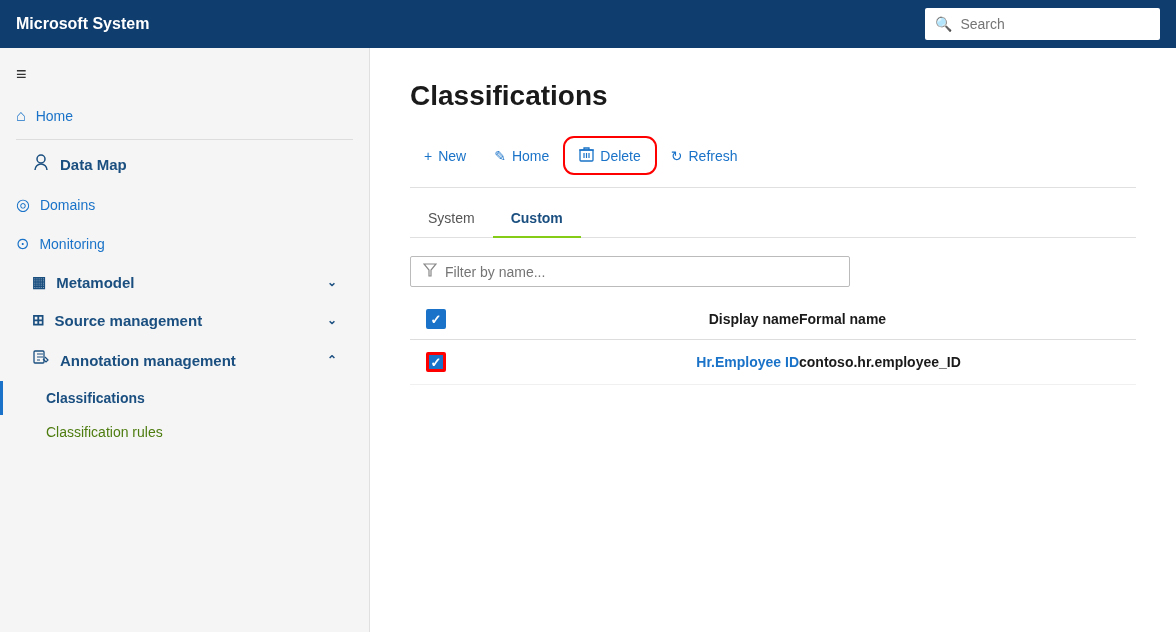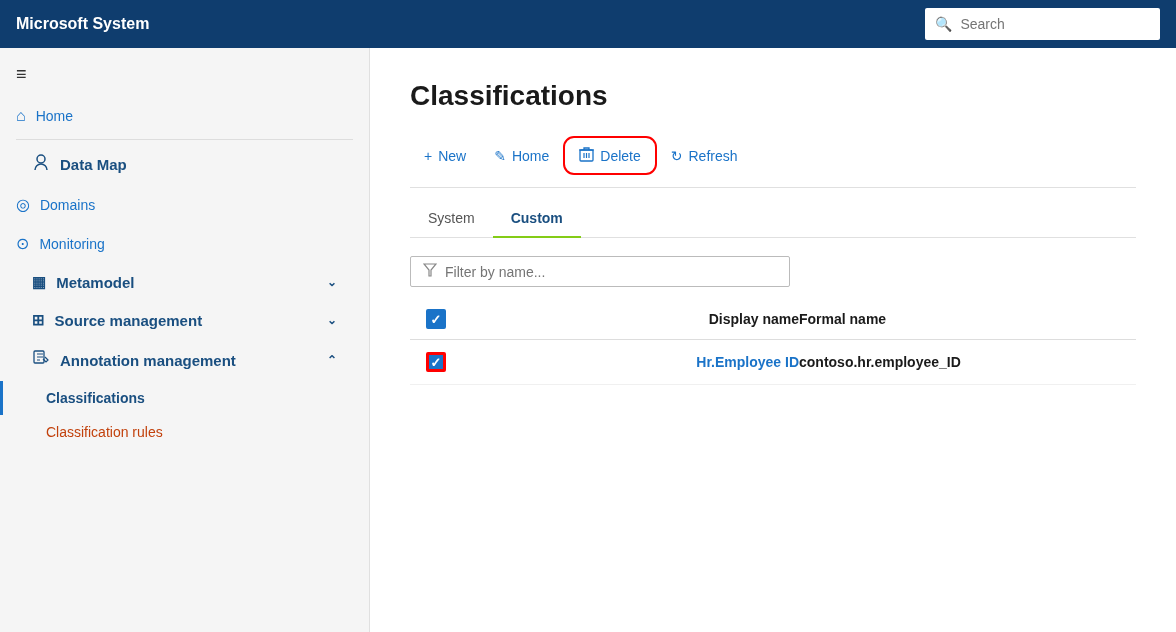--- a/index.html
+++ b/index.html
@@ -89,21 +89,21 @@
       font-weight: 700;
       gap: 10px;
     }
     .sidebar-section-header .chevron { margin-left: auto; font-size: 12px; }
 
     .sidebar-sub-item {
       display: flex;
       align-items: center;
       padding: 9px 16px 9px 46px;
       cursor: pointer;
-      color: #c2410c;
+      color: #4d7c0f;
       font-size: 14px;
     }
 
     .sidebar-sub-item.active {
       color: #1a4f80;
       font-weight: 700;
       border-left: 3px solid #1a73c8;
       padding-left: 43px;
     }
 
@@ -173,21 +173,21 @@
     }
 
     
     .filter-box {
       display: flex;
       align-items: center;
       margin: 18px 0 12px 0;
       border: 1px solid #bbb;
       border-radius: 2px;
       padding: 6px 12px;
-      width: 380px;
+      width: 440px;
       gap: 8px;
     }
     .filter-box input {
       border: none;
       outline: none;
       font-size: 14px;
       color: #999;
       width: 100%;
     }
     .filter-icon { color: #888; font-size: 14px; }

